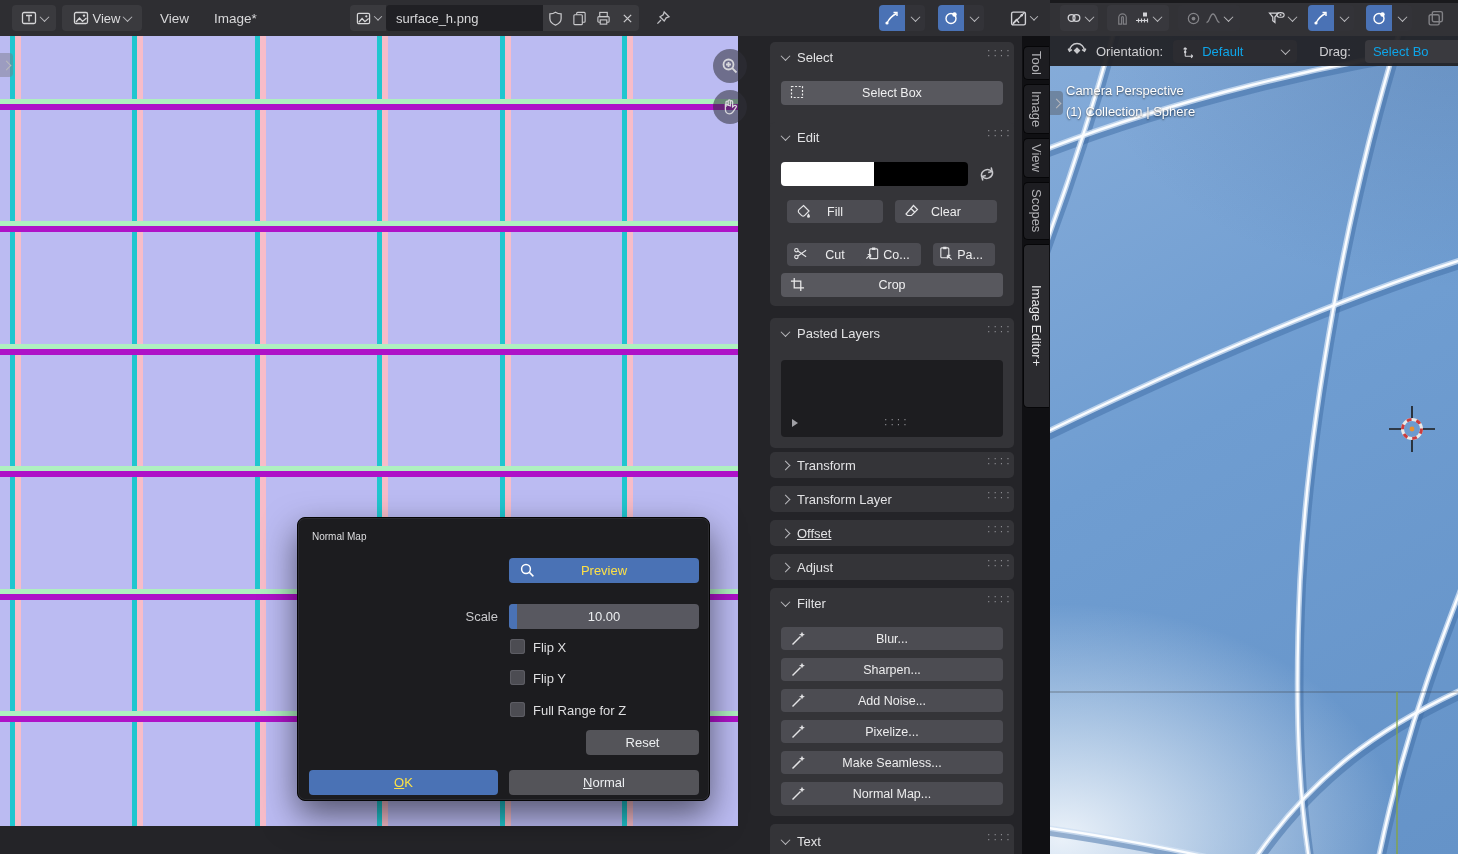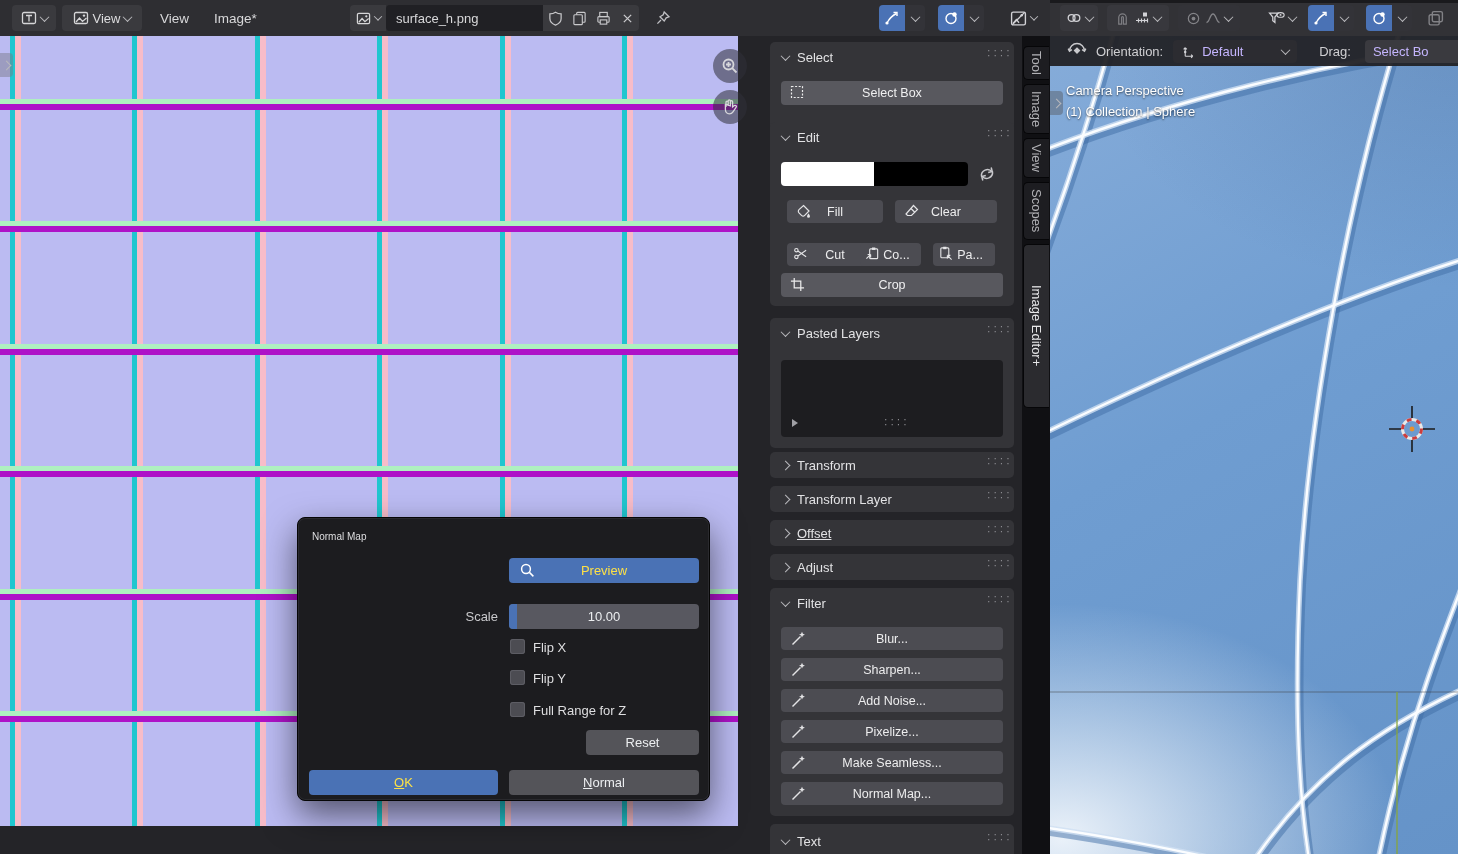--- a/index.html
+++ b/index.html
@@ -71,21 +71,21 @@
       radial-gradient(520px 360px at 3% 98%, rgba(245,249,253,.92), rgba(245,249,253,0) 65%),
       radial-gradient(620px 420px at 100% 0%, rgba(62,100,150,.28), rgba(62,100,150,0) 60%),
       linear-gradient(150deg,#86acd9 0%,#6f9dd1 45%,#6593c8 100%);}
   .vp-toolbar{position:absolute;left:1050px;top:36px;width:408px;height:30px;
     background:rgba(34,34,38,.95);display:flex;align-items:center;color:#cfcfd2;font-size:13px;}
   .vp-overlay{position:absolute;color:#fff;font-size:13px;text-shadow:0 1px 2px rgba(0,0,0,.65);}
   .lat-sh{fill:none;stroke:#3f6da6;stroke-width:8;opacity:.5;}
   .lat-mid{fill:none;stroke:#cfe0f2;stroke-width:5.5;opacity:.8;}
   .lat-hi{fill:none;stroke:#fbfdff;stroke-width:2.4;}
   .tbbtn{height:23px;background:#2c2c31;border-radius:4px;display:flex;align-items:center;
-    gap:6px;color:#c4b5fd;font-size:13px;padding:0 8px;}
+    gap:6px;color:#0ea5e9;font-size:13px;padding:0 8px;}
   svg{display:block;}
 </style>
 </head>
 <body>
 <div class="screen">
 
 <div class="hdr hdr-ie">
   <div class="hbtn" style="left:12px;width:44px;">
     <span>
       <svg width="16" height="16" viewBox="0 0 16 16">

